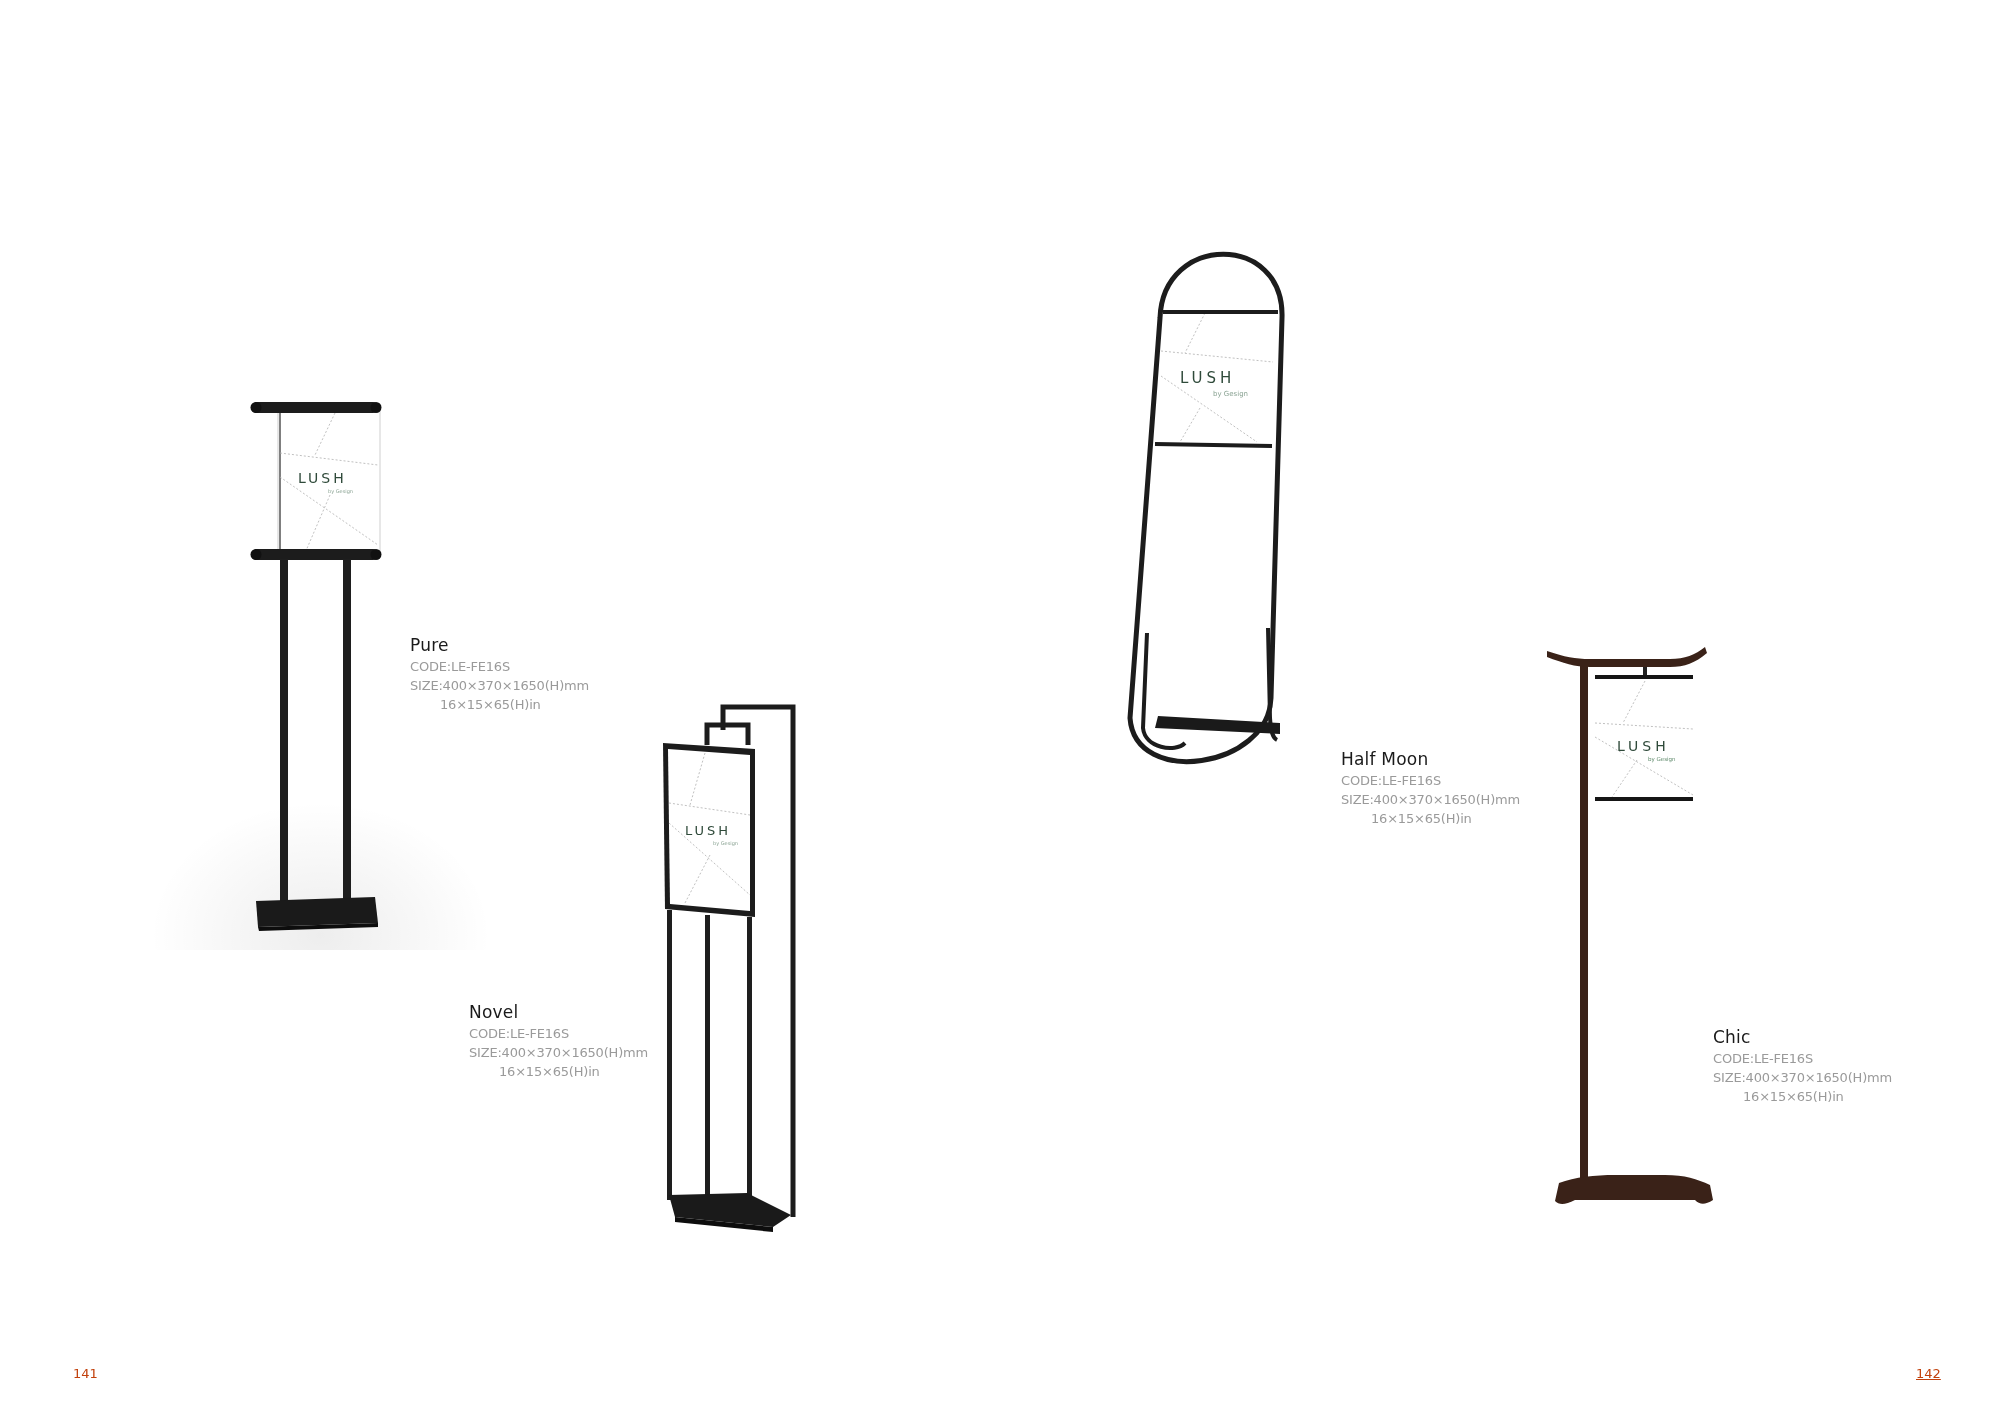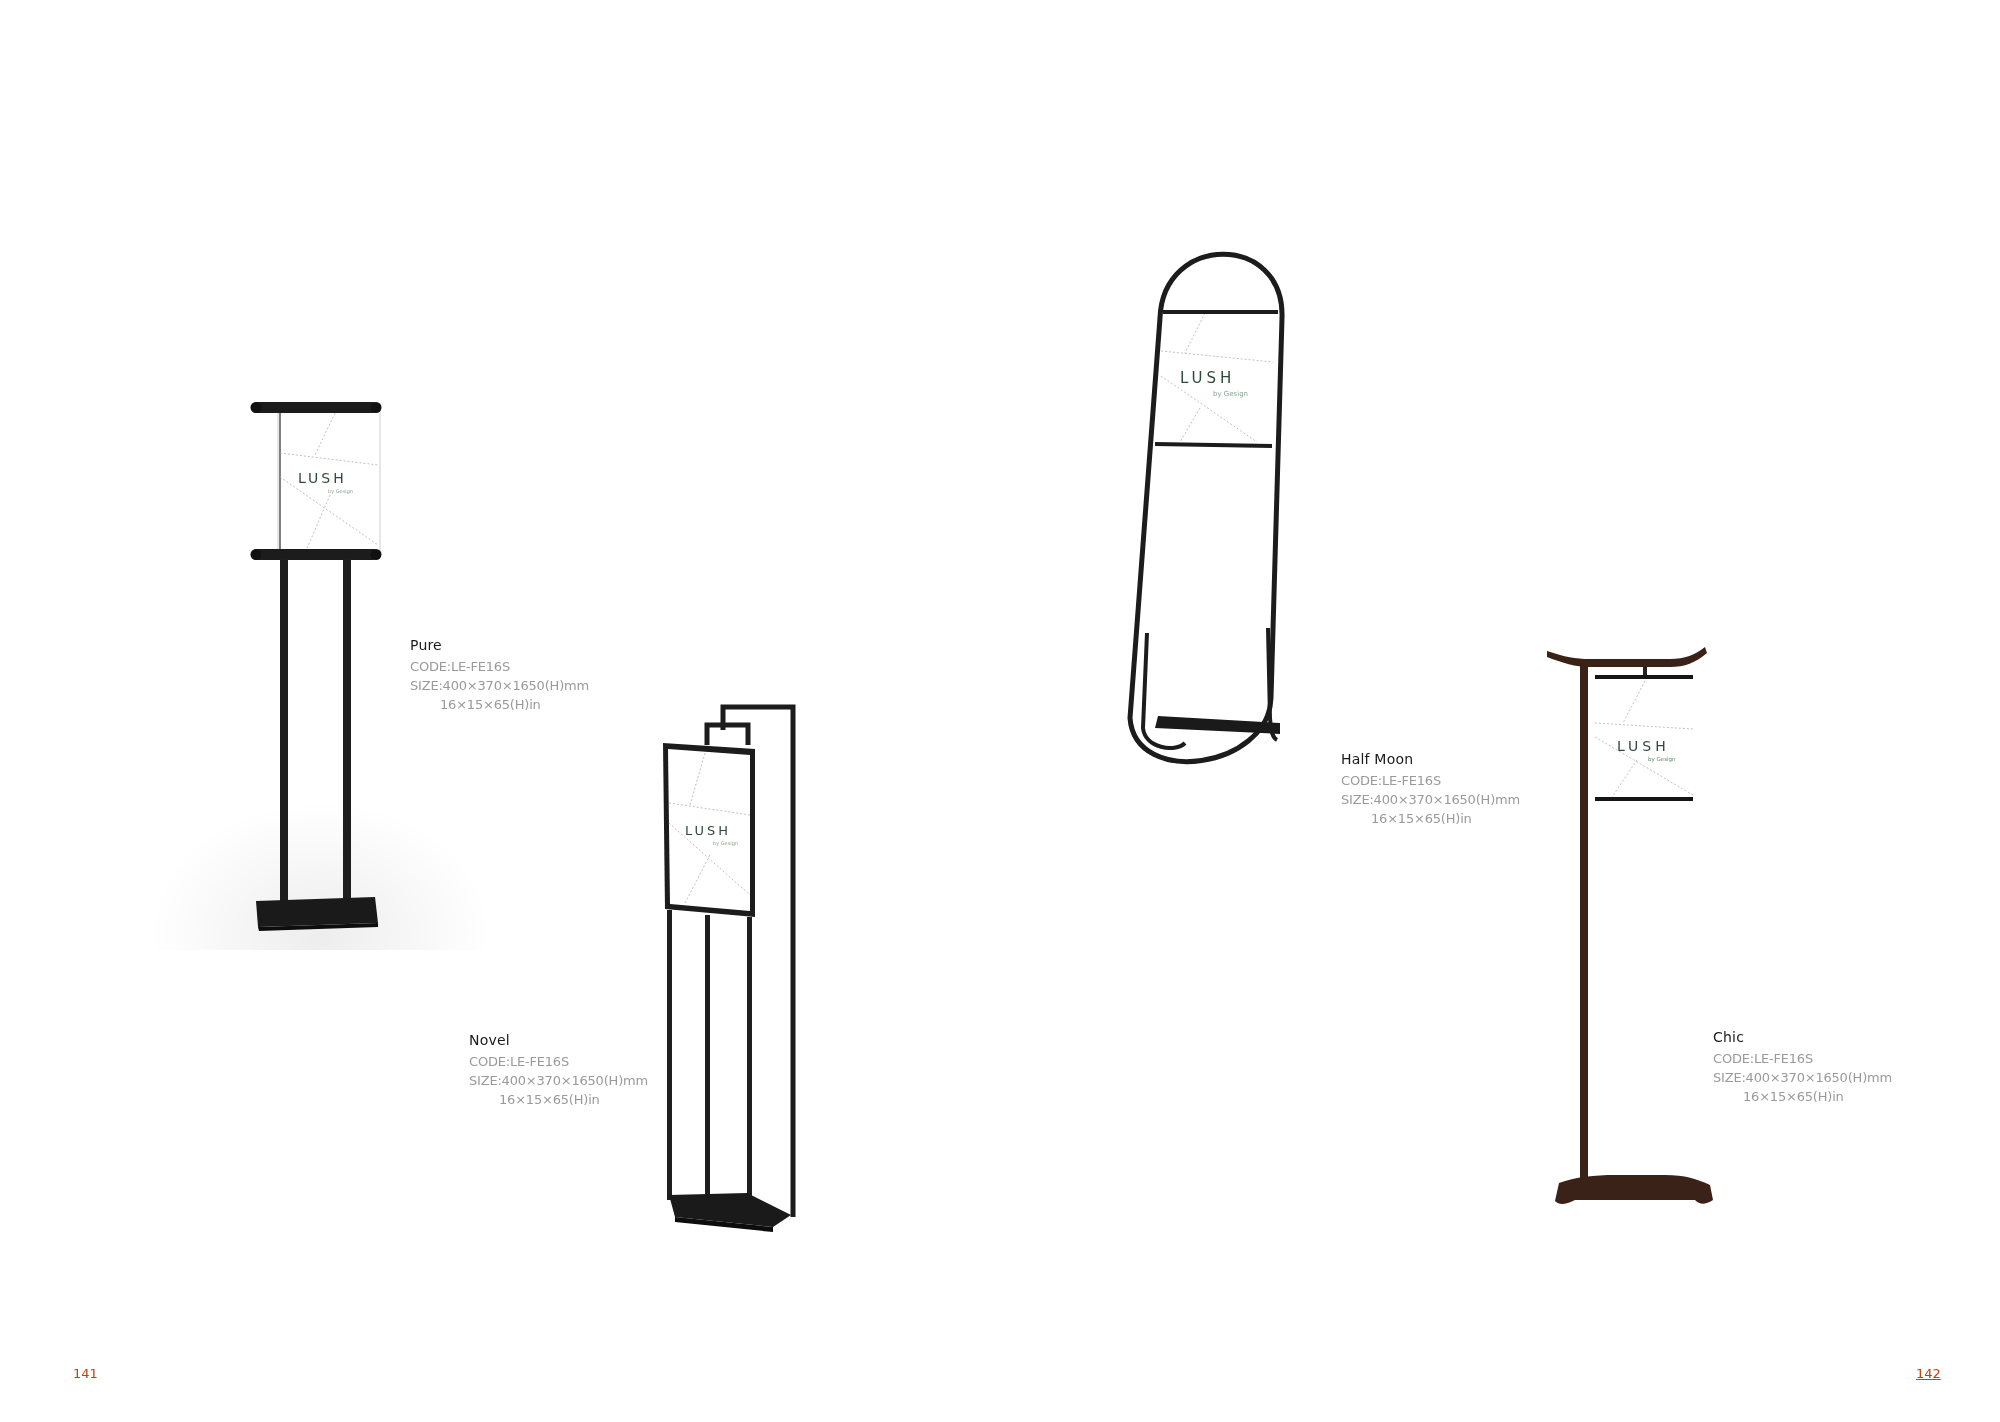--- a/index.html
+++ b/index.html
@@ -2,21 +2,21 @@
 <html><head>
   <meta charset="utf-8">
   <style>
     html, body { margin: 0; padding: 0; background: #ffffff; }
     body { width: 2000px; height: 1422px; position: relative; overflow: hidden;
            font-family: "DejaVu Sans", sans-serif; }
     .spread { position: absolute; left: 0; top: 0; width: 2000px; height: 1422px; background: #fff; }
     .product-image { position: absolute; }
     .product-image svg { display: block; overflow: visible; }
     .info { position: absolute; color: #9a9a9a; }
-    .info .name { color: #1a1a1a; font-size: 14px; line-height: 24px; letter-spacing: 0.2px; }
+    .info .name { color: #1a1a1a; font-size: 17px; line-height: 24px; letter-spacing: 0.2px; }
     .info .line { font-size: 13px; line-height: 19px; letter-spacing: -0.2px; white-space: nowrap; }
     .info .line.indent { padding-left: 30px; }
     .page-num { position: absolute; font-size: 13px; color: #c2410c; }
     .pure-shadow { position: absolute; left: 148px; top: 800px; width: 345px; height: 150px;
       background: radial-gradient(ellipse at 50% 90%, rgba(0,0,0,0.07), rgba(0,0,0,0) 70%); }
   </style>
 </head>
 <body>
 
 <div class="spread">
@@ -76,21 +76,21 @@
       <text x="58" y="140" font-family="DejaVu Sans, sans-serif" font-size="5" fill="#8aa393">by Gesign</text>
 
       <rect x="12" y="205" width="5" height="290" fill="#1e1e1e"></rect>
       <rect x="50" y="210" width="5" height="280" fill="#1e1e1e"></rect>
       <rect x="92" y="212" width="5" height="300" fill="#1e1e1e"></rect>
 
       <polygon points="14,490 92,488 136,510 118,522 20,512" fill="#1a1a1a"></polygon>
       <polygon points="20,512 118,522 118,527 20,517" fill="#0d0d0d"></polygon>
     </svg>
   </div>
-  <div class="info" style="left:469px; top:1000px;margin-top:28px;">
+  <div class="info" style="left:469px; top:1000px;">
     <div class="name">Novel</div>
     <div class="line">CODE:LE-FE16S</div>
     <div class="line">SIZE:400×370×1650(H)mm</div>
     <div class="line indent">16×15×65(H)in</div>
   </div>
 
   <div class="product-image" style="left:1125px; top:248px;">
     <svg width="170" height="530" viewBox="0 0 170 530">
 
       <polygon points="38,62 150,62 146,195 32,195" fill="#ffffff"></polygon>

